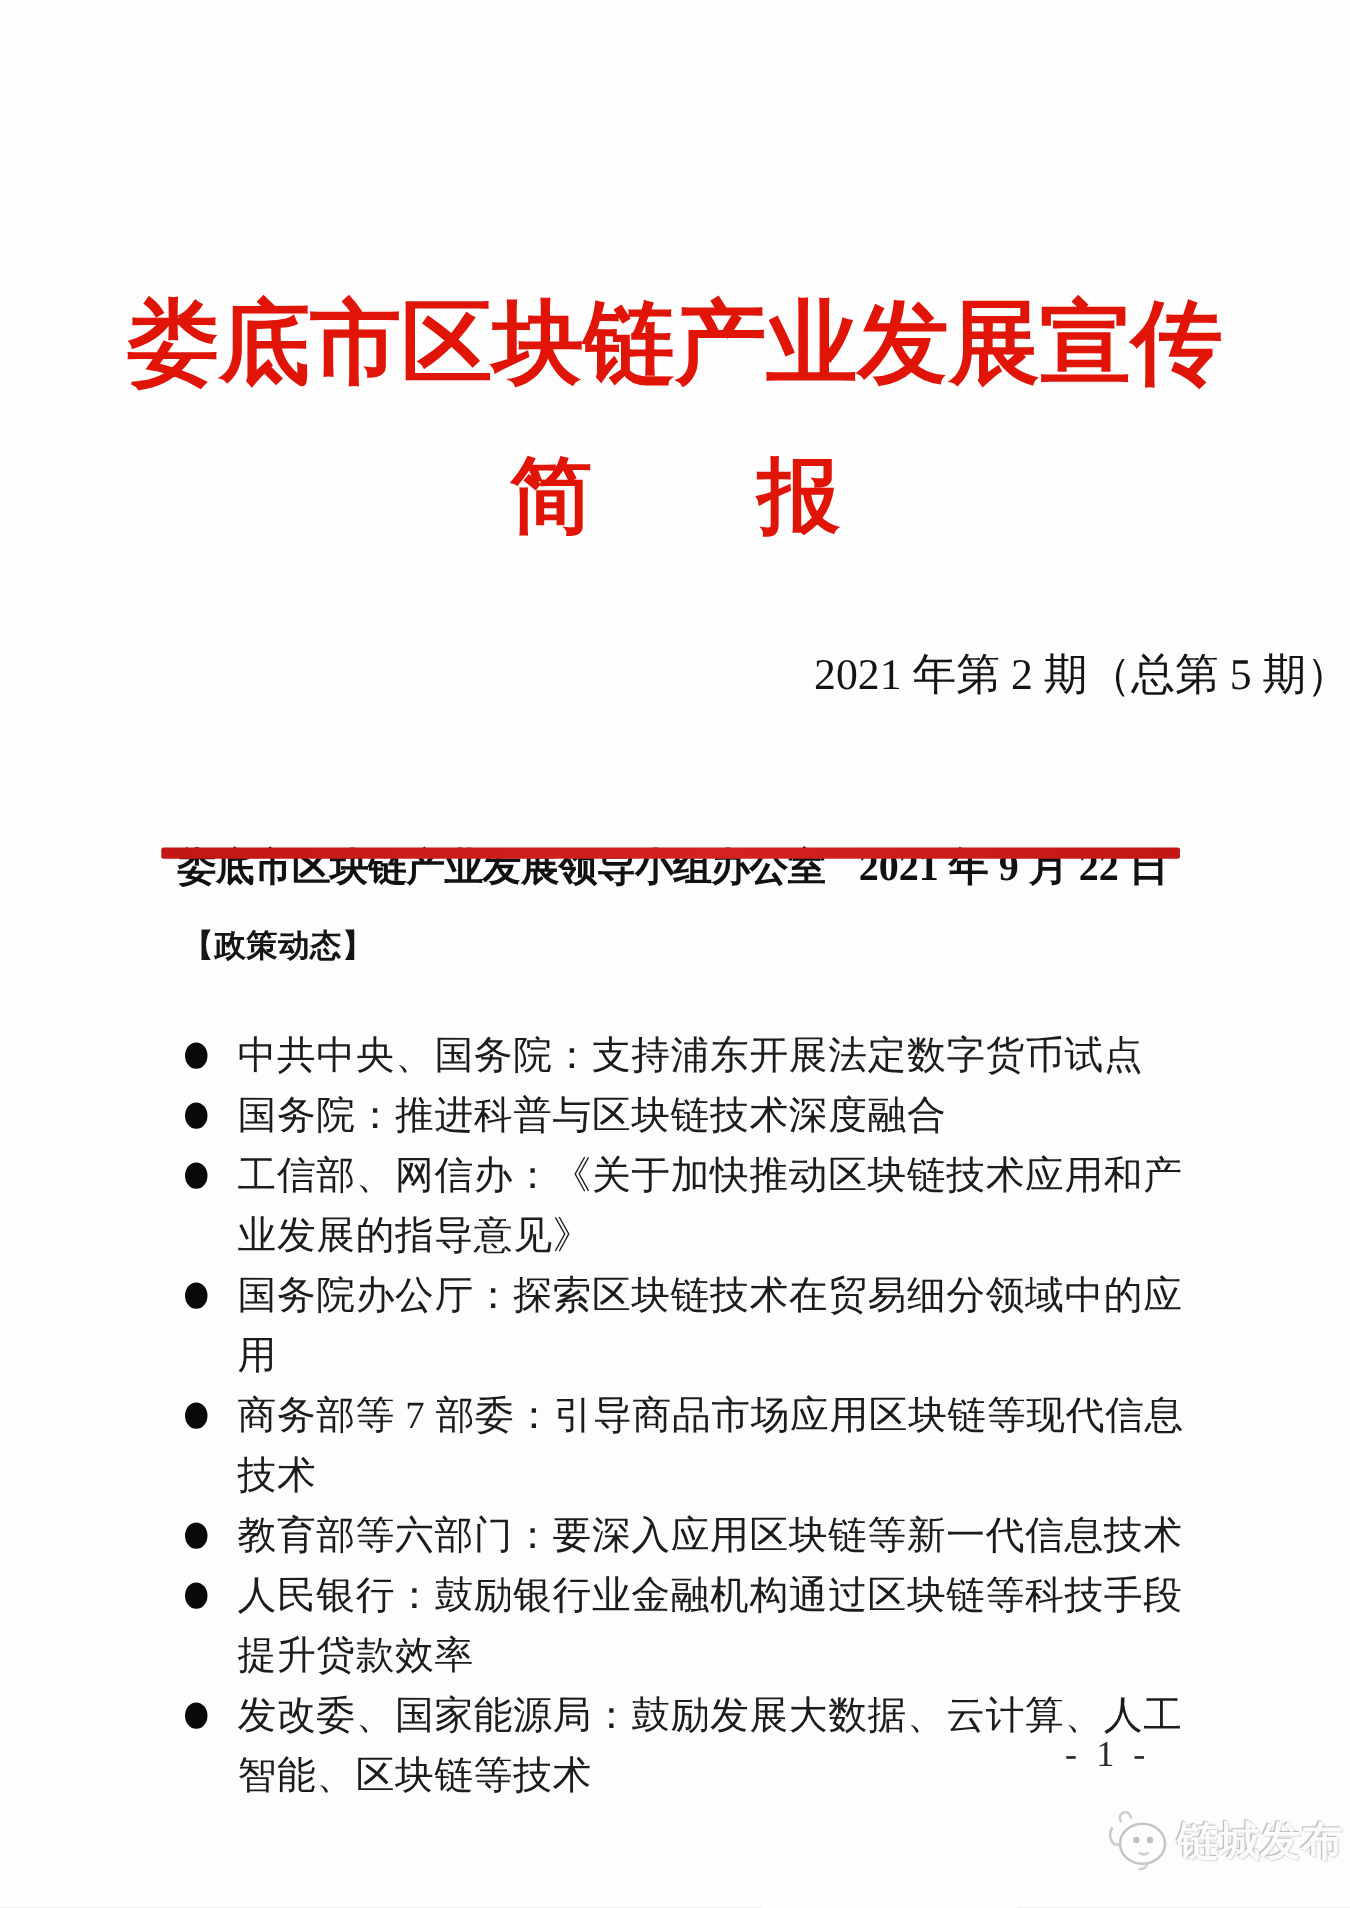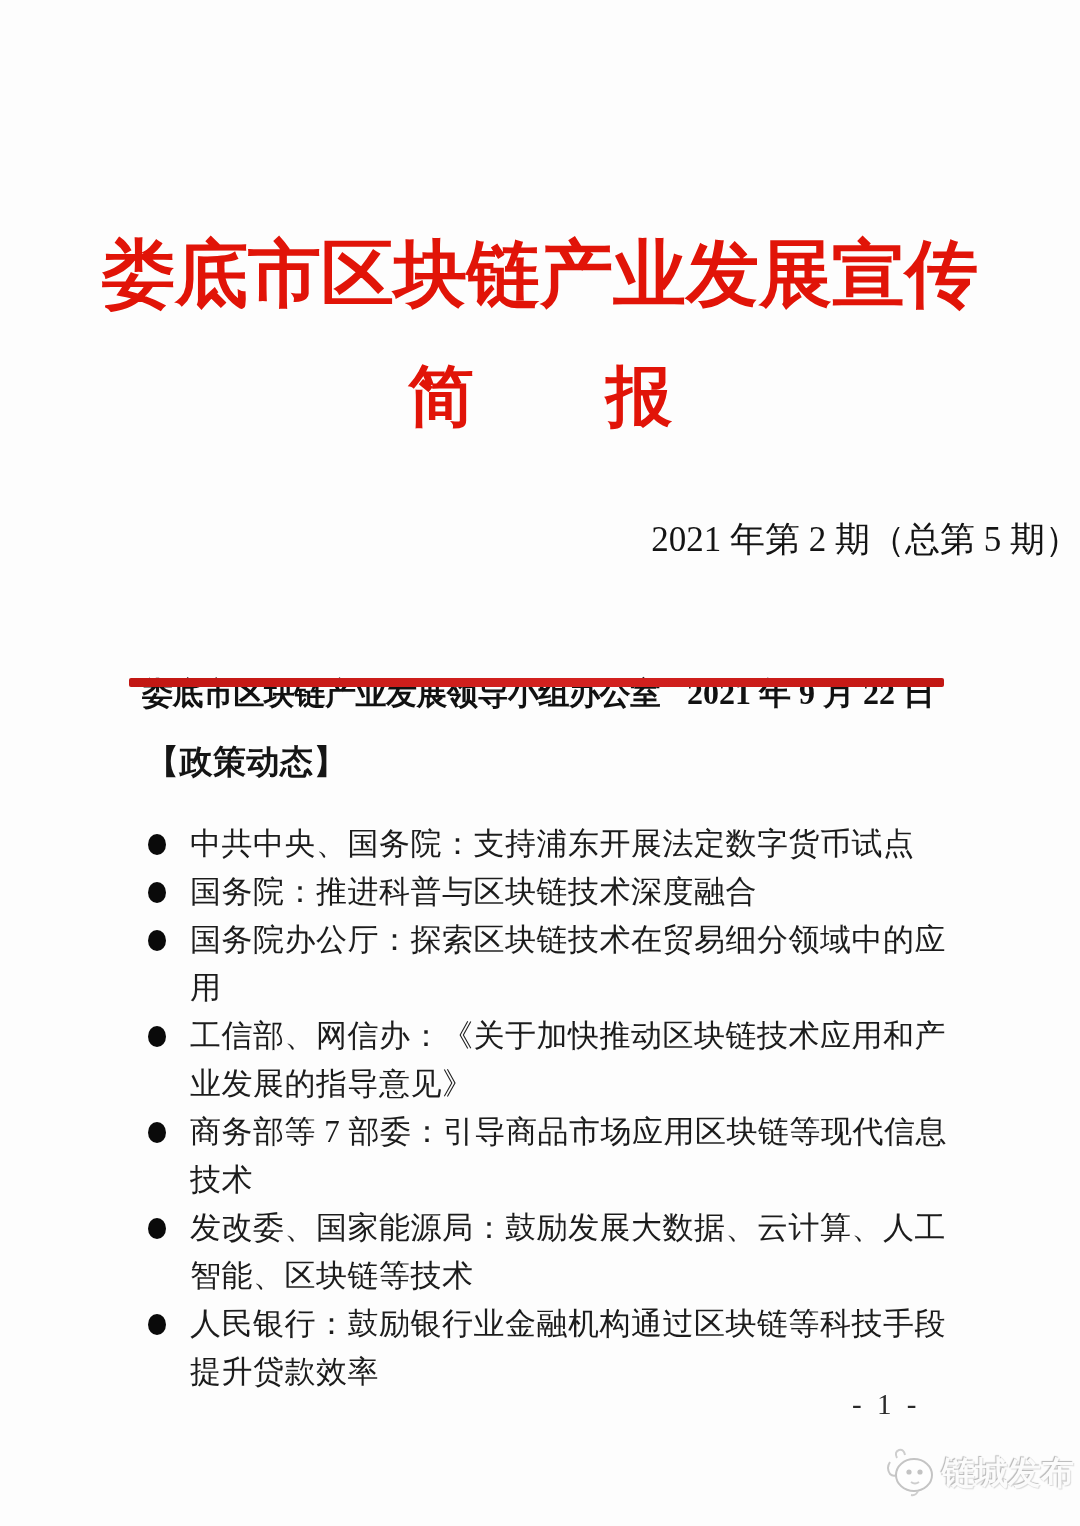--- a/index.html
+++ b/index.html
@@ -49,21 +49,21 @@
   }
   .red-rule {
     position:absolute; top:678px; left:129px;
     width:815px; height:9px;
     background:linear-gradient(90deg,#c21713,#d42220 55%,#c21713);
     border-radius:2px;
   }
   .section-header {
     position:absolute; top:740px; left:146px;
     font-family:"Liberation Sans","DejaVu Sans",sans-serif;
-    font-size:33px; font-weight:bold; color:#151515;
+    font-size:25px; font-weight:bold; color:#151515;
     letter-spacing:0.5px;
     text-align:right;
   }
   .policy-list {
     position:absolute; top:820px; left:148px;
     width:800px;
     list-style:none;
   }
   .policy-list li {
     position:relative;
@@ -125,37 +125,41 @@
     <li>
       <span class="dot"></span>
       <span>中共中央、国务院：支持浦东开展法定数字货币试点</span>
     </li>
     <li>
       <span class="dot"></span>
       <span>国务院：推进科普与区块链技术深度融合</span>
     </li>
     <li>
       <span class="dot"></span>
-      <span>国务院办公厅：探索区块链技术在贸易细分领域中的应用</span>
+      <span>工信部、网信办：《关于加快推动区块链技术应用和产业发展的指导意见》</span>
     </li>
     <li>
       <span class="dot"></span>
-      <span>工信部、网信办：《关于加快推动区块链技术应用和产业发展的指导意见》</span>
+      <span>国务院办公厅：探索区块链技术在贸易细分领域中的应用</span>
     </li>
     <li>
       <span class="dot"></span>
       <span>商务部等 7 部委：引导商品市场应用区块链等现代信息技术</span>
     </li>
     <li>
       <span class="dot"></span>
-      <span>发改委、国家能源局：鼓励发展大数据、云计算、人工智能、区块链等技术</span>
+      <span>教育部等六部门：要深入应用区块链等新一代信息技术</span>
     </li>
     <li>
       <span class="dot"></span>
       <span>人民银行：鼓励银行业金融机构通过区块链等科技手段提升贷款效率</span>
+    </li>
+    <li>
+      <span class="dot"></span>
+      <span>发改委、国家能源局：鼓励发展大数据、云计算、人工智能、区块链等技术</span>
     </li>
   </ul>
 
   <div class="page-number">- 1 -</div>
 
   <div class="watermark">
     <svg class="mascot" viewBox="0 0 52 50" fill="none" xmlns="http://www.w3.org/2000/svg">
 
       <path d="M6 14 q-4 6 0 12 q3 3 7 1" stroke="#c6c6c6" stroke-width="2" fill="#ffffff"></path>
       <path d="M13 10 q-3 -6 2 -8 q5 -1 6 5" stroke="#cccccc" stroke-width="2" fill="#ffffff"></path>

